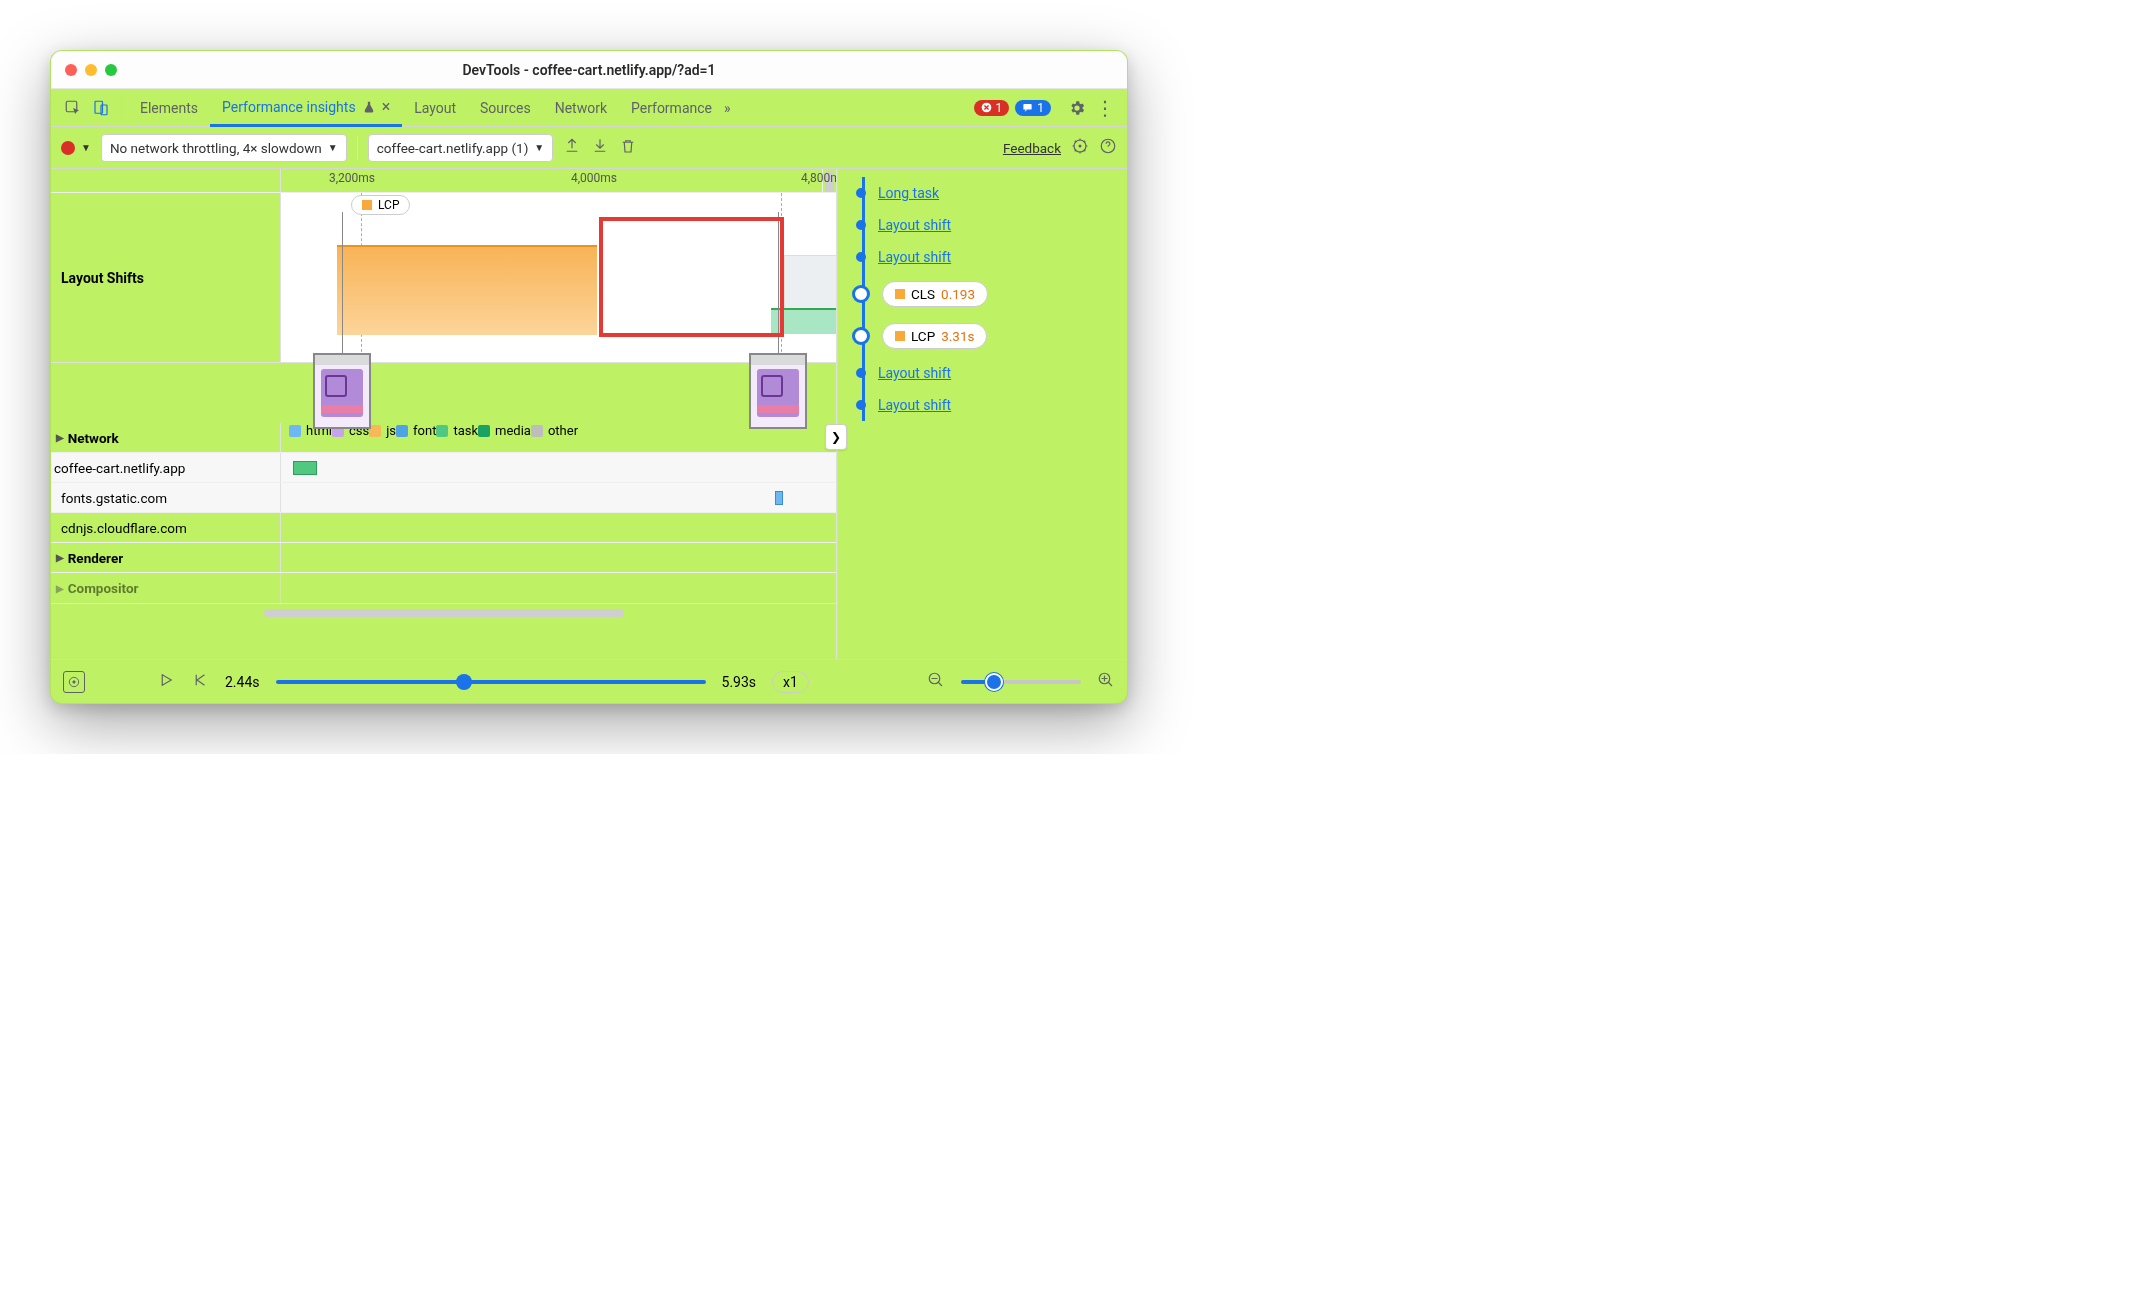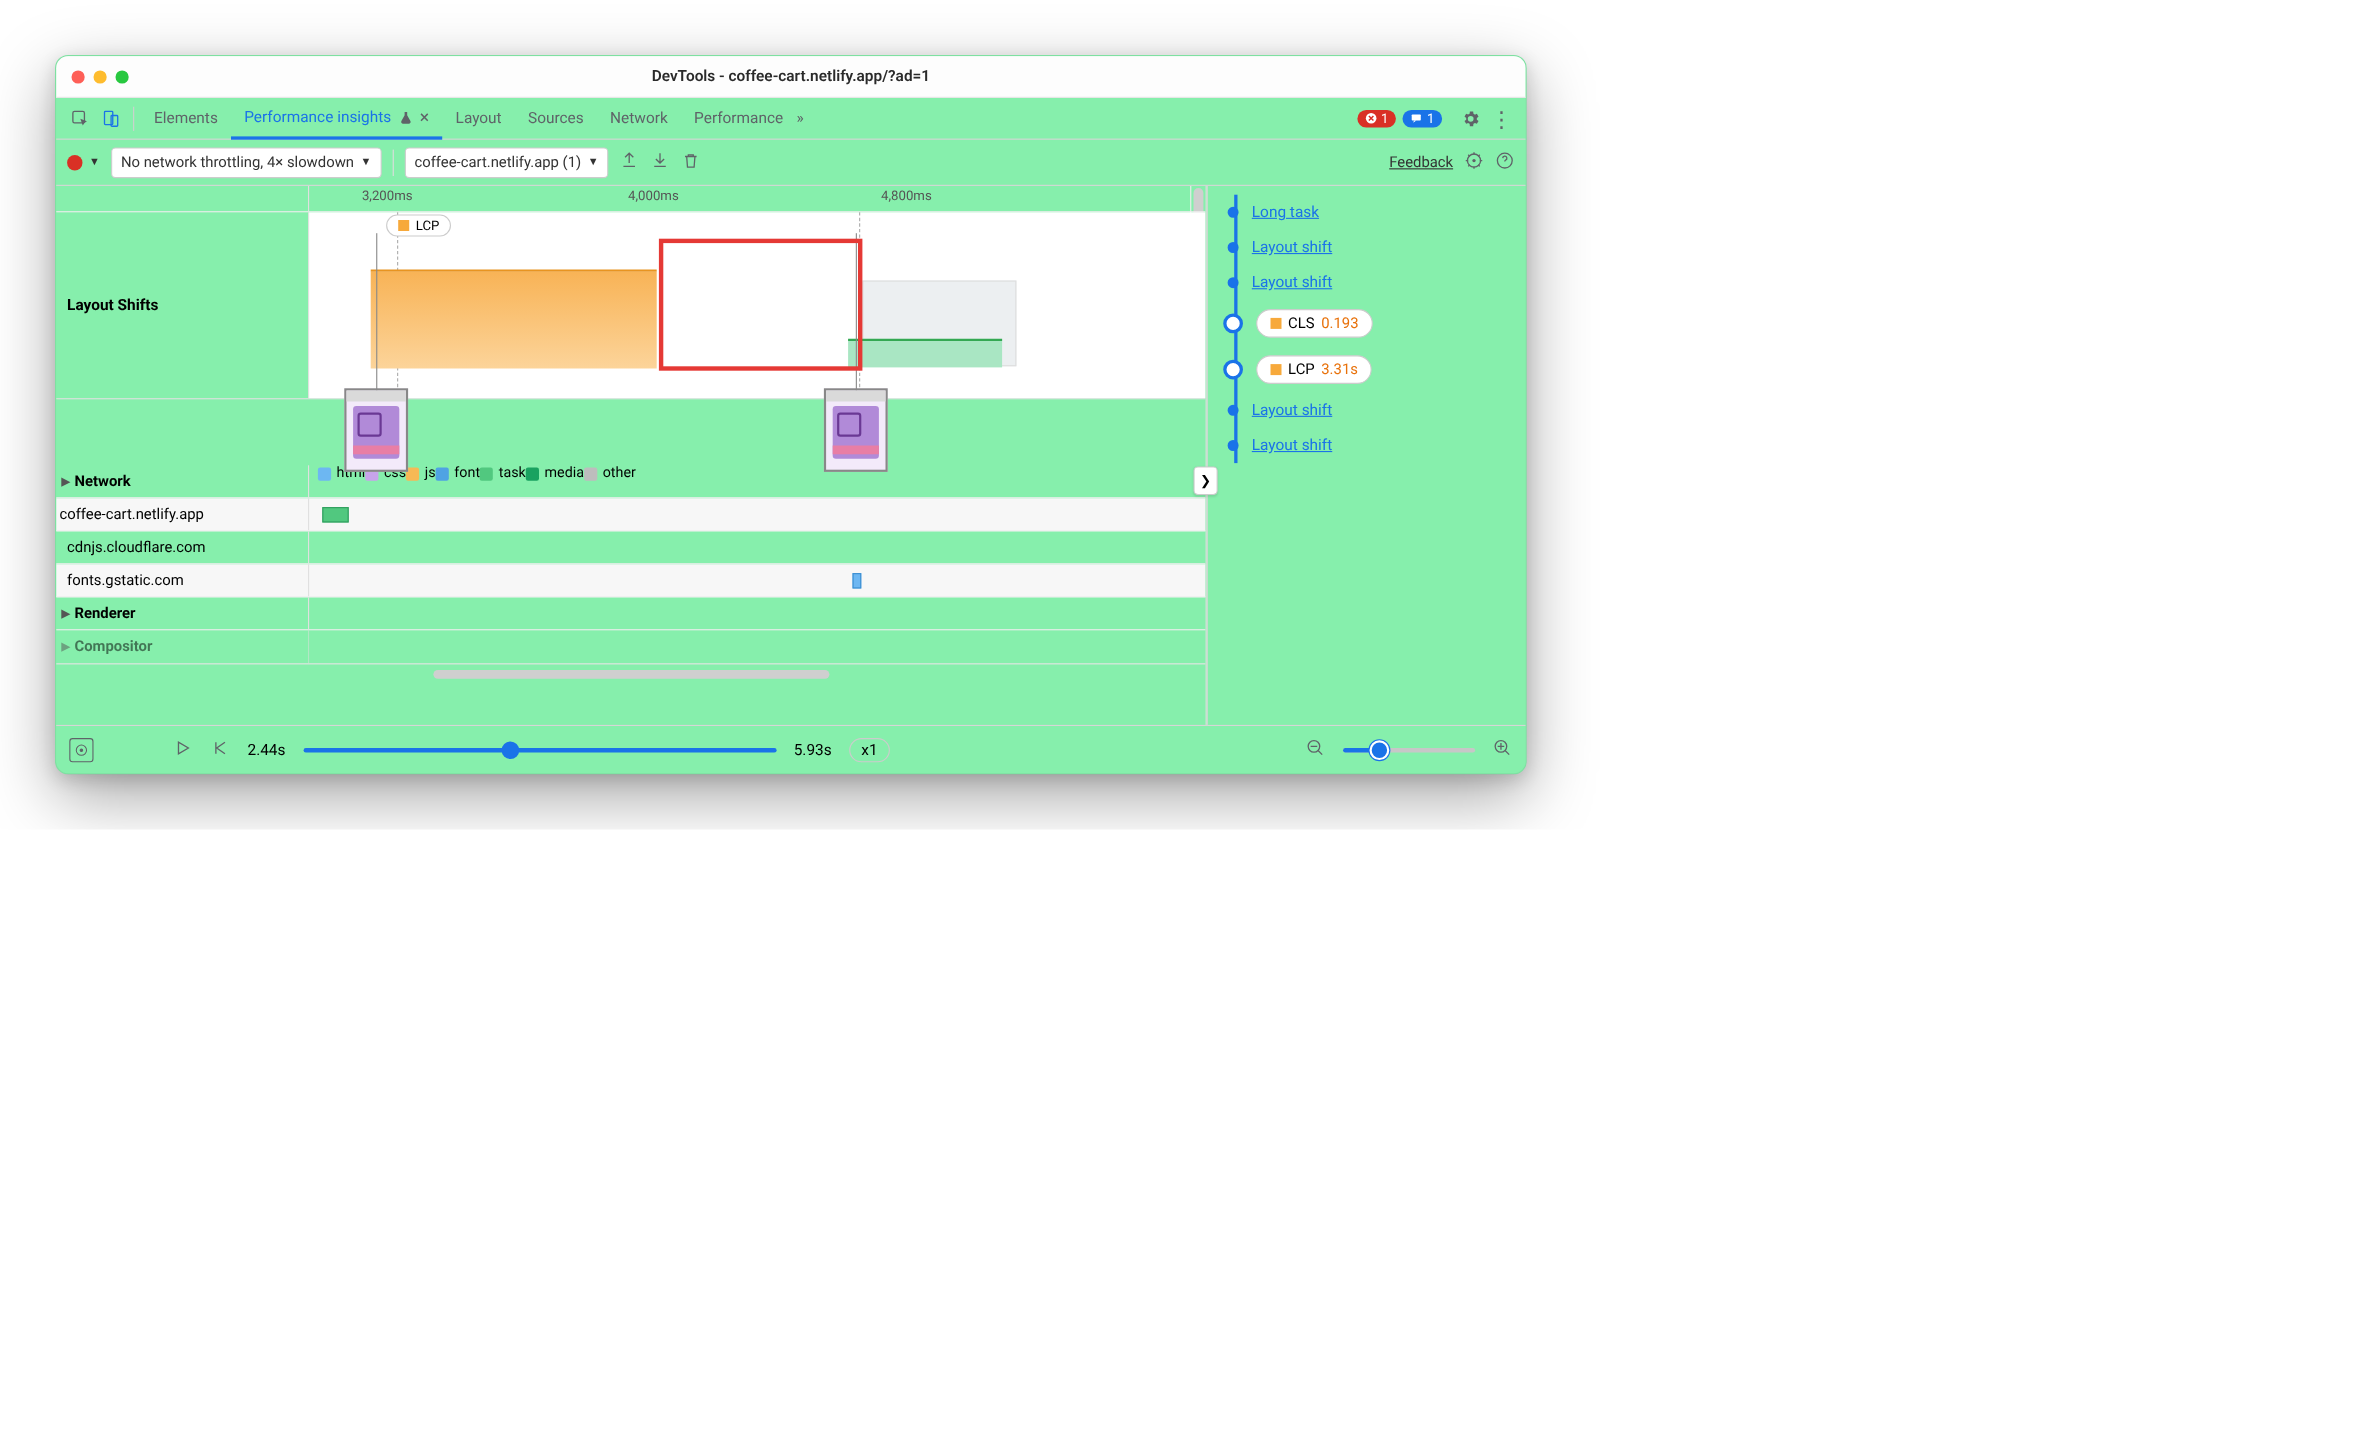--- a/index.html
+++ b/index.html
@@ -1,18 +1,18 @@
 <!DOCTYPE html>
 <html><head>
 <meta charset="utf-8">
 <style>
 * { box-sizing: border-box; margin: 0; padding: 0; }
 body { font-family: -apple-system, BlinkMacSystemFont, "Segoe UI", Roboto, sans-serif; background: transparent; padding: 50px; }
 
-.window-wrap { width: 1338px; border-radius: 12px; background: #86efac; box-shadow: 0 20px 60px rgba(0,0,0,0.35), 0 5px 15px rgba(0,0,0,0.15); overflow: hidden; border: 1px solid rgba(0,0,0,0.06);}
+.window-wrap { width: 1078px; border-radius: 12px; background: #bef264; box-shadow: 0 20px 60px rgba(0,0,0,0.35), 0 5px 15px rgba(0,0,0,0.15); overflow: hidden; border: 1px solid rgba(0,0,0,0.06);}
 
 .titlebar { height: 38px; display: flex; align-items: center; position: relative; background: #fdfdfd; border-bottom: 1px solid #e5e5e5; }
 .traffic { display: flex; gap: 8px; margin-left: 14px; }
 .dot { width: 12px; height: 12px; border-radius: 50%; }
 .dot.red { background: #fe5f57; }
 .dot.yellow { background: #febc2e; }
 .dot.green { background: #28c840; }
 .title-text { position: absolute; left: 0; right: 0; text-align: center; font-weight: 600; font-size: 14px; color: #2a2a2a; pointer-events:none;}
 
 .tabbar { height: 38px; display: flex; align-items: center; border-bottom: 1px solid #d6d6d6; padding: 0 8px; gap: 0; font-size: 14px; color: #5f6368;}
@@ -297,29 +297,29 @@
               <span>other</span>
             </span>
         </div>
       </div>
       <div class="section-row striped">
         <div class="leftcol" style="padding-left:3px">coffee-cart.netlify.app</div>
         <div class="content">
             <div class="net-chunk nc1"></div>
           </div>
       </div>
-      <div class="section-row">
-        <div class="leftcol" style="padding-left:10px">cdnjs.cloudflare.com</div>
-        <div class="content"></div>
-      </div>
       <div class="section-row striped">
         <div class="leftcol" style="padding-left:10px">fonts.gstatic.com</div>
         <div class="content">
             <div class="net-chunk nc2"></div>
           </div>
+      </div>
+      <div class="section-row">
+        <div class="leftcol" style="padding-left:10px">cdnjs.cloudflare.com</div>
+        <div class="content"></div>
       </div>
       <div class="section-row header">
         <div class="leftcol">
             <span class="caret">▶</span>
             <span>Renderer</span>
           </div>
         <div class="content"></div>
       </div>
       <div class="section-row header" style="opacity:.5; border-bottom:none;">
         <div class="leftcol">

